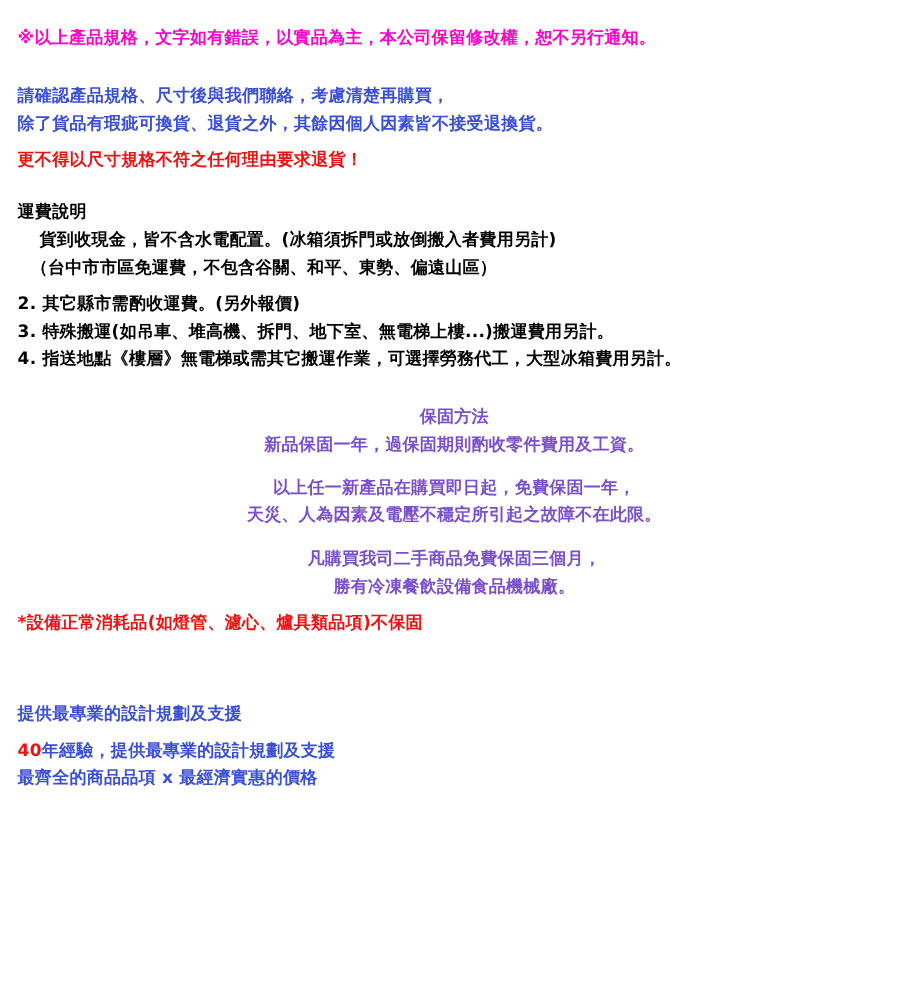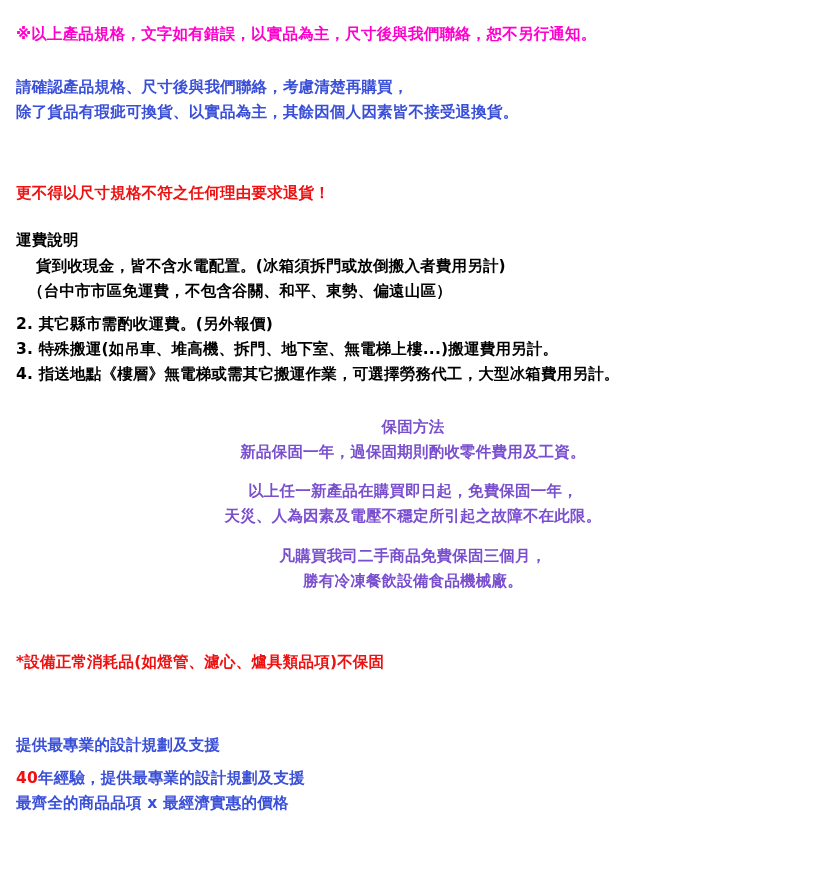--- a/index.html
+++ b/index.html
@@ -27,45 +27,45 @@
   .line {
     white-space: pre;
     letter-spacing: 0.2px;
   }
   .gap-sm { height: 8px; }
   .gap-md { height: 14px; }
   .gap-xl { height: 30px; }
 
   .c-magenta { color: #ff00cc; }
   .c-blue    { color: #3a4fd8; }
-  .c-red     { color: #ee1111; margin-top: 48px; }
+  .c-red     { color: #ee1111; }
   .c-black   { color: #000000; }
   .c-purple  { color: #7a4fcf; text-align: center; }
   .c-orange  { color: #ff7a18; }
 
   .indent-1 { padding-left: 20px; }
   .indent-2 { padding-left: 12px; }
 
   .inline-red { color: #ee1111; }
   .inline-blue { color: #3a4fd8; }
 </style>
 </head>
 <body>
 
 <div class="page">
 
   <div class="block">
-    <div class="line c-magenta">※以上產品規格，文字如有錯誤，以實品為主，尺寸後與我們聯絡，恕不另行通知。</div>
+    <div class="line c-magenta">※以上產品規格，文字如有錯誤，以實品為主，本公司保留修改權，恕不另行通知。</div>
   </div>
 
   <div class="gap-md"></div>
 
   <div class="block">
     <div class="line c-blue">請確認產品規格、尺寸後與我們聯絡，考慮清楚再購買，</div>
-    <div class="line c-blue">除了貨品有瑕疵可換貨、以實品為主，其餘因個人因素皆不接受退換貨。</div>
+    <div class="line c-blue">除了貨品有瑕疵可換貨、退貨之外，其餘因個人因素皆不接受退換貨。</div>
     <div class="gap-sm"></div>
     <div class="line c-red">更不得以尺寸規格不符之任何理由要求退貨！</div>
   </div>
 
   <div class="gap-sm"></div>
 
   <div class="block">
     <div class="line c-black">運費說明</div>
     <div class="line c-black indent-1">貨到收現金，皆不含水電配置。(冰箱須拆門或放倒搬入者費用另計)</div>
     <div class="line c-black indent-2">（台中市市區免運費，不包含谷關、和平、東勢、偏遠山區）</div>

